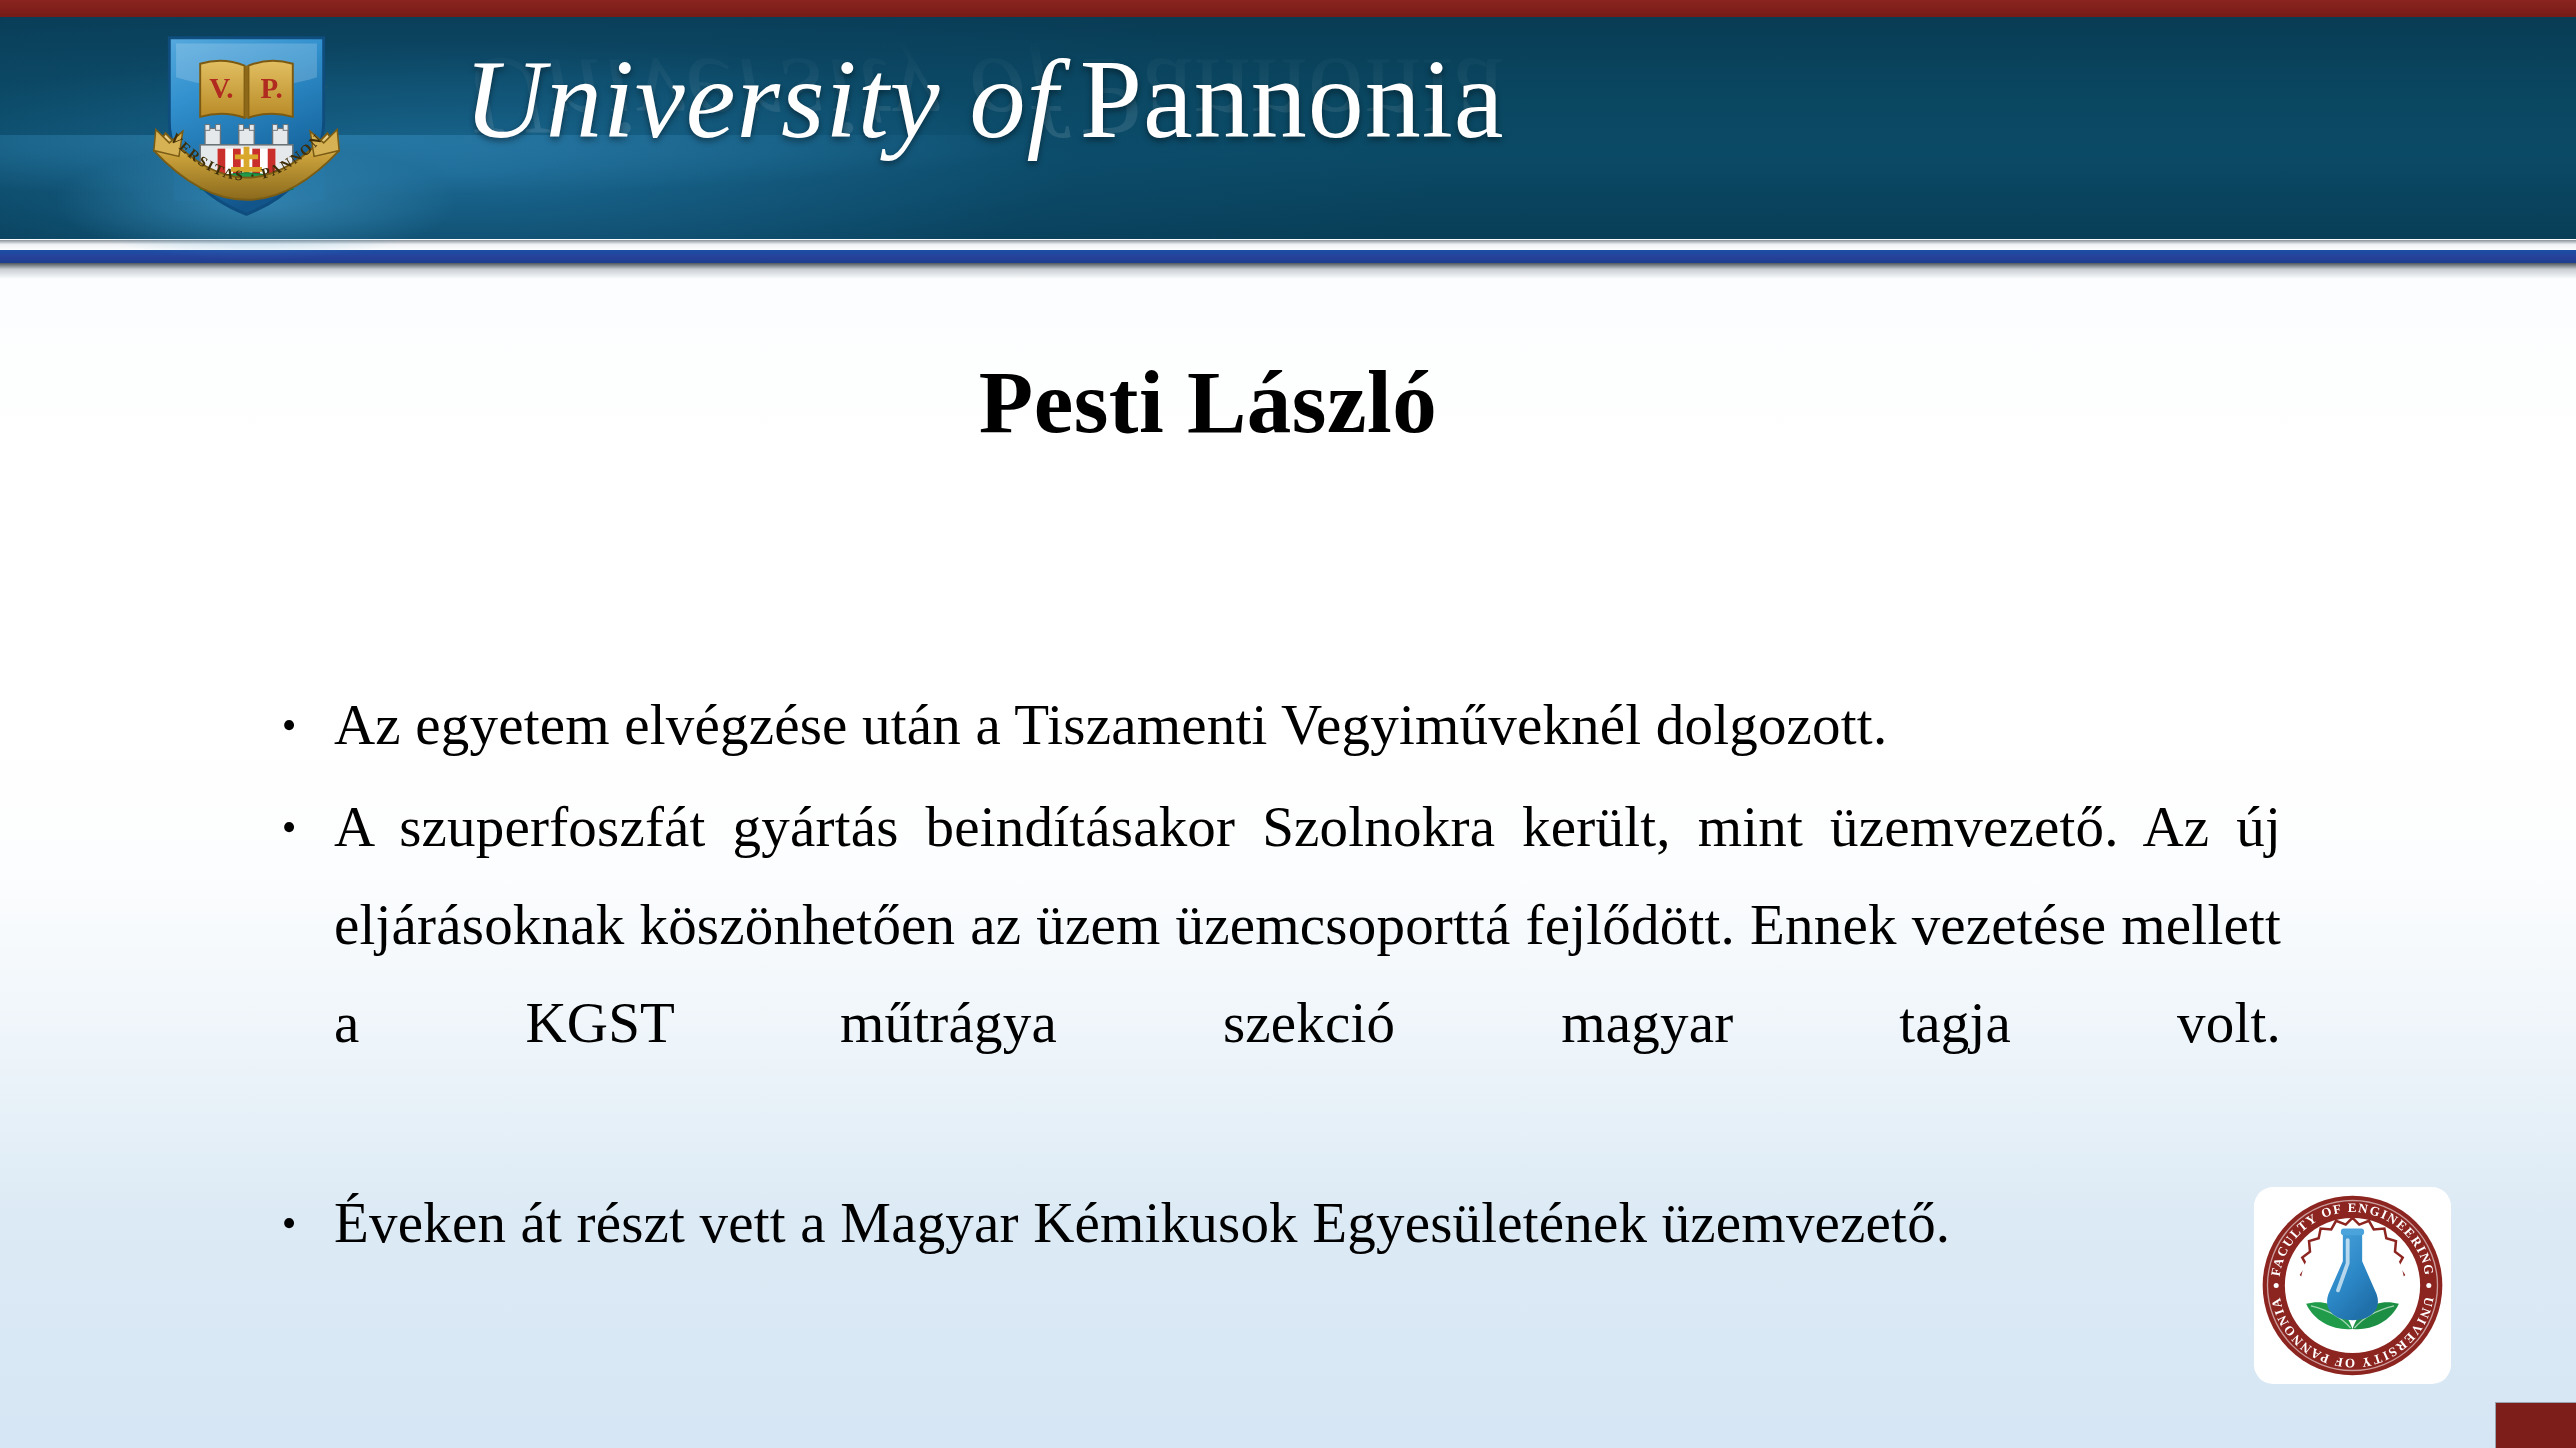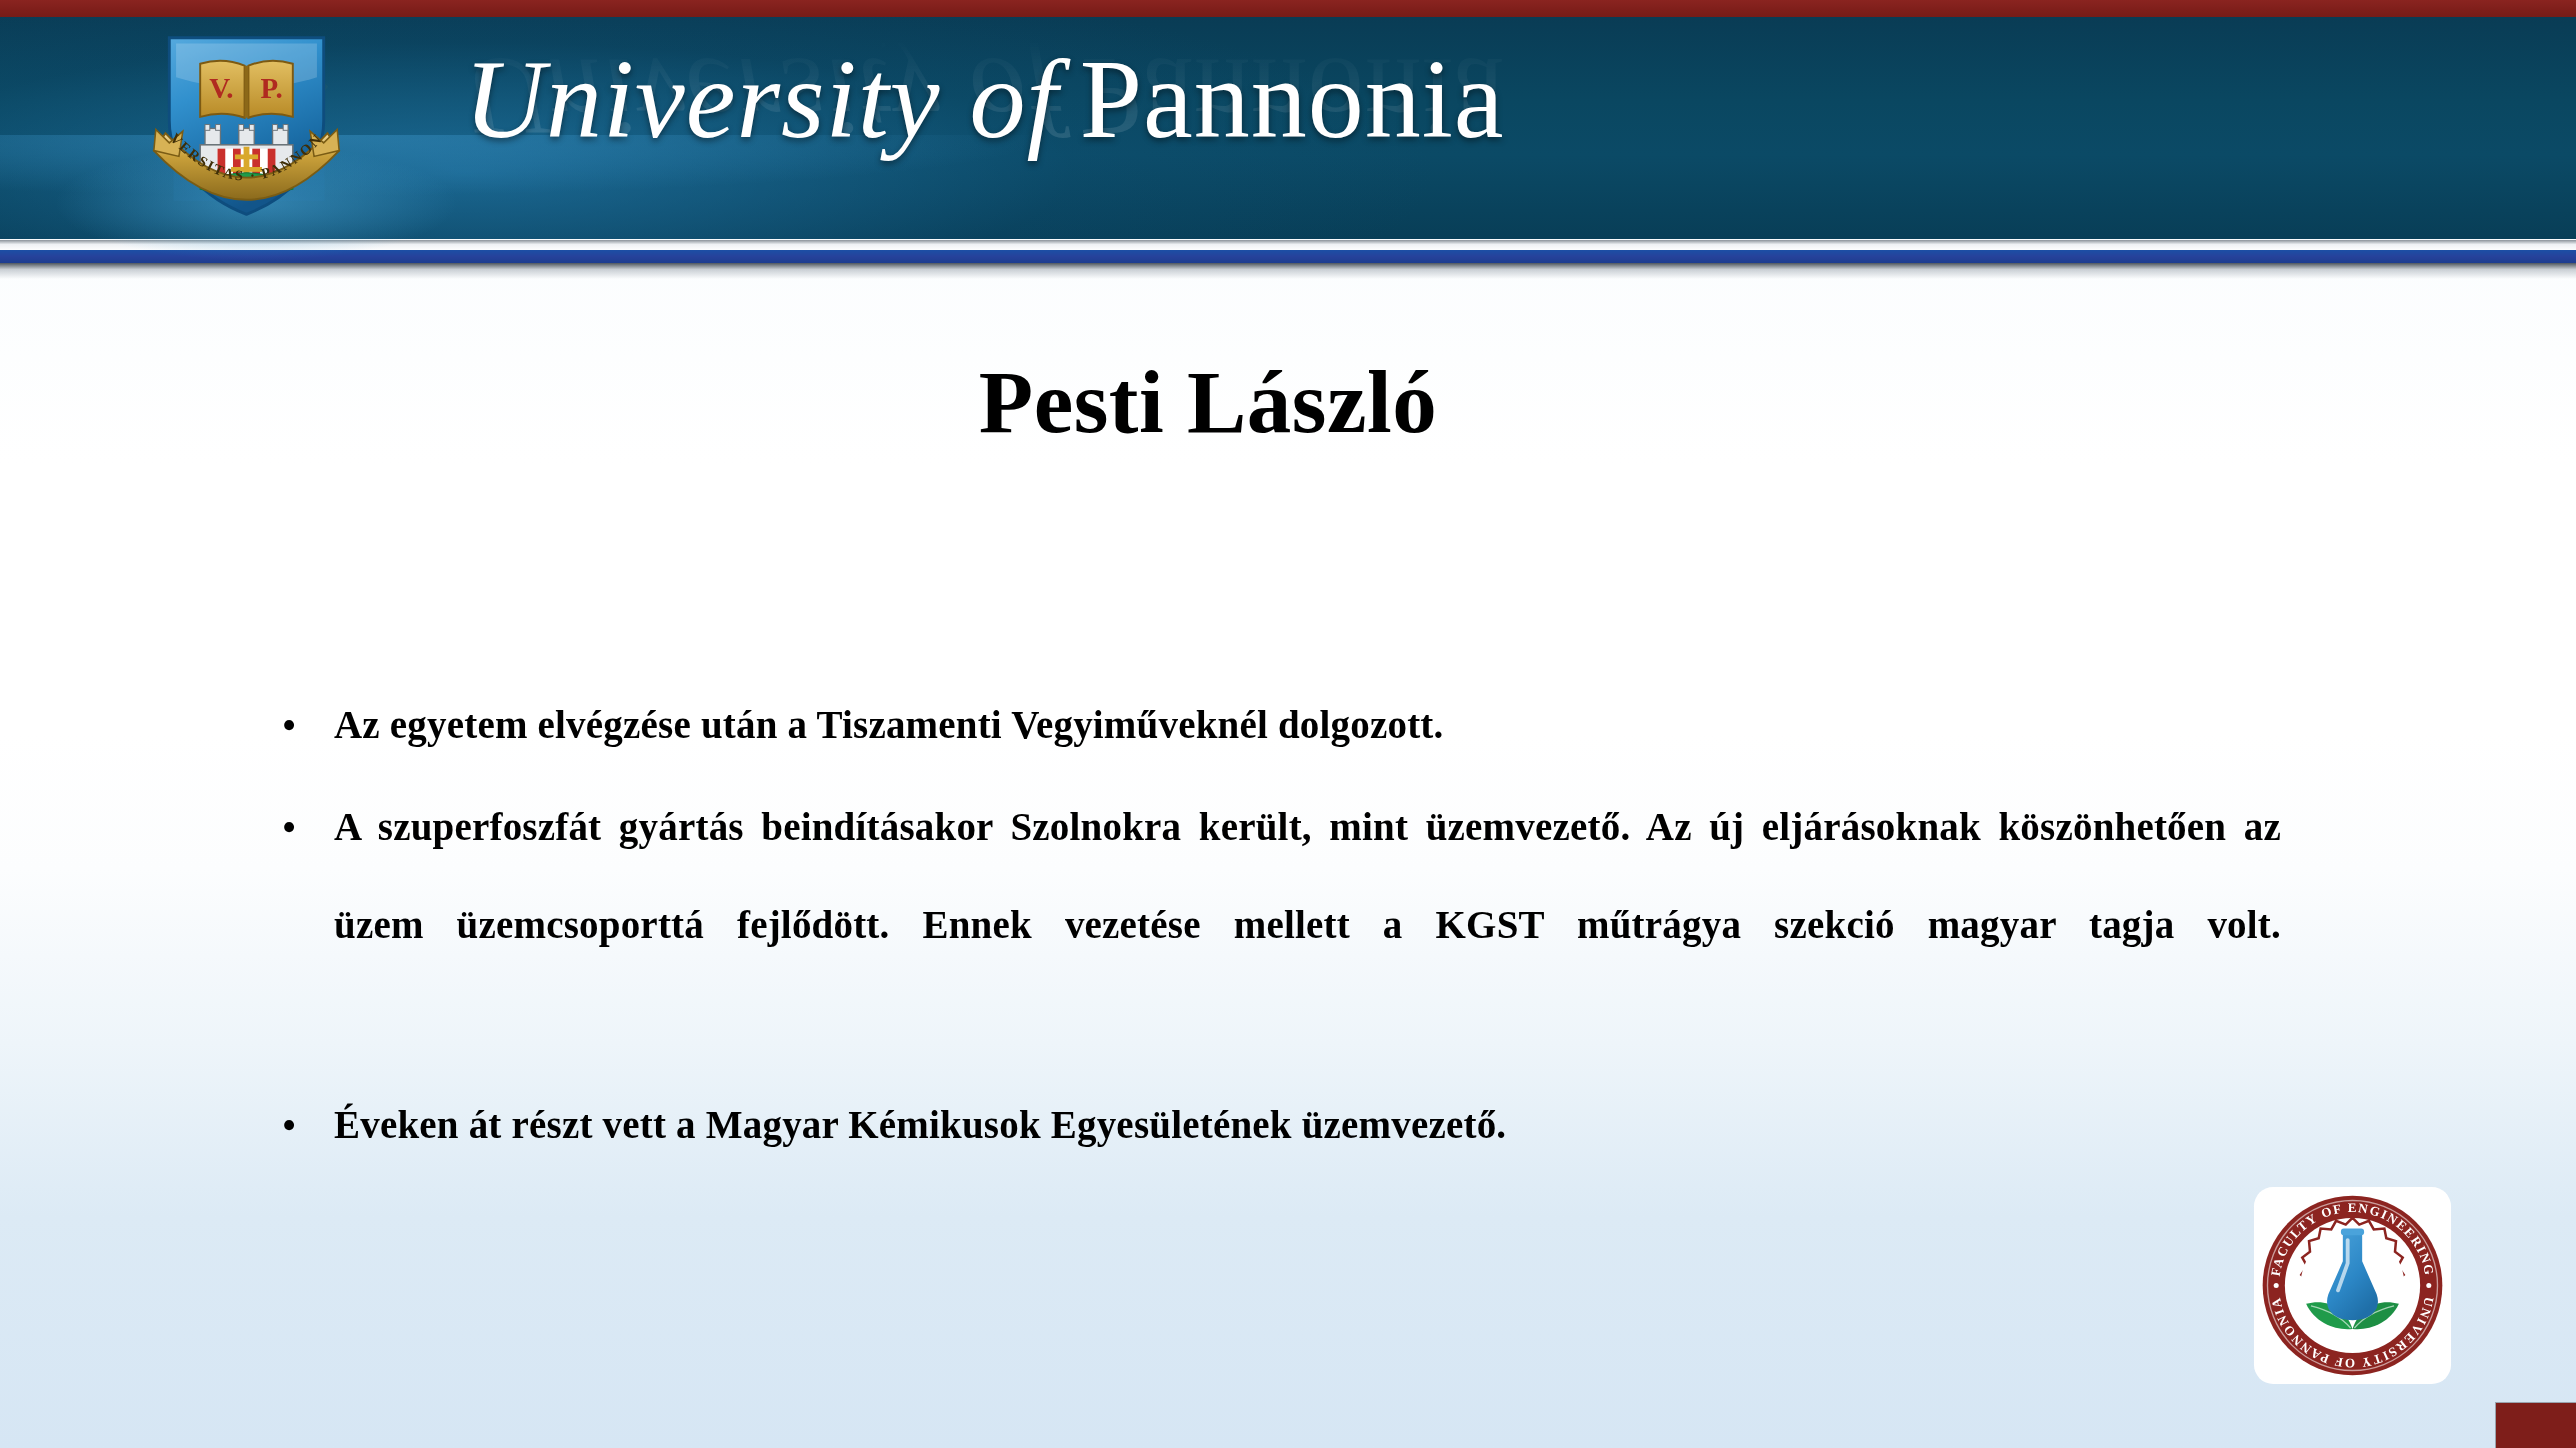--- a/index.html
+++ b/index.html
@@ -198,22 +198,22 @@
     font-size: 42px;
     line-height: 98px;
     color: #000000;
     text-align: left;
     padding-left: 7.7px;
     box-sizing: border-box;
   }
   .bullet-text {
     flex: 1 1 auto;
     font-family: "Liberation Serif", serif;
-    font-weight: bold;
-    font-size: 39px;
+    font-weight: normal;
+    font-size: 57px;
     line-height: 98px;
     color: #000000;
     text-align: justify;
     text-justify: inter-word;
     letter-spacing: 0.2px;
   }
   .bullet-text.justified::after {
     content: "";
     display: inline-block;
     width: 100%;

